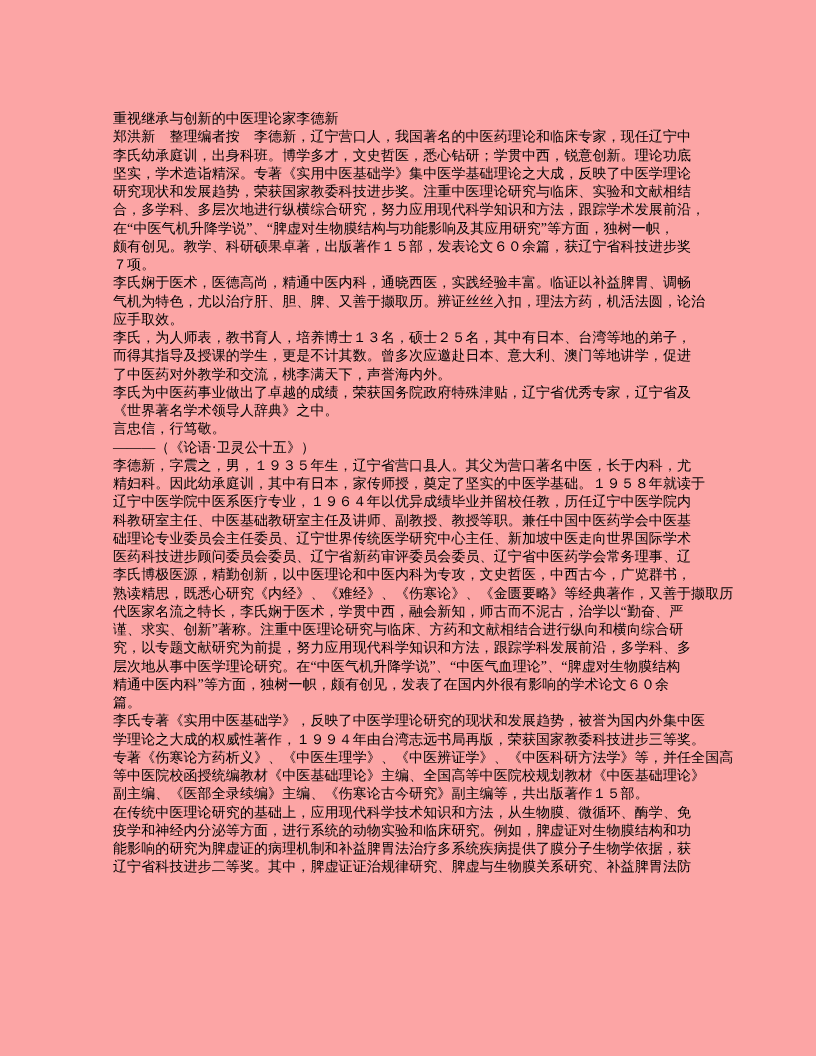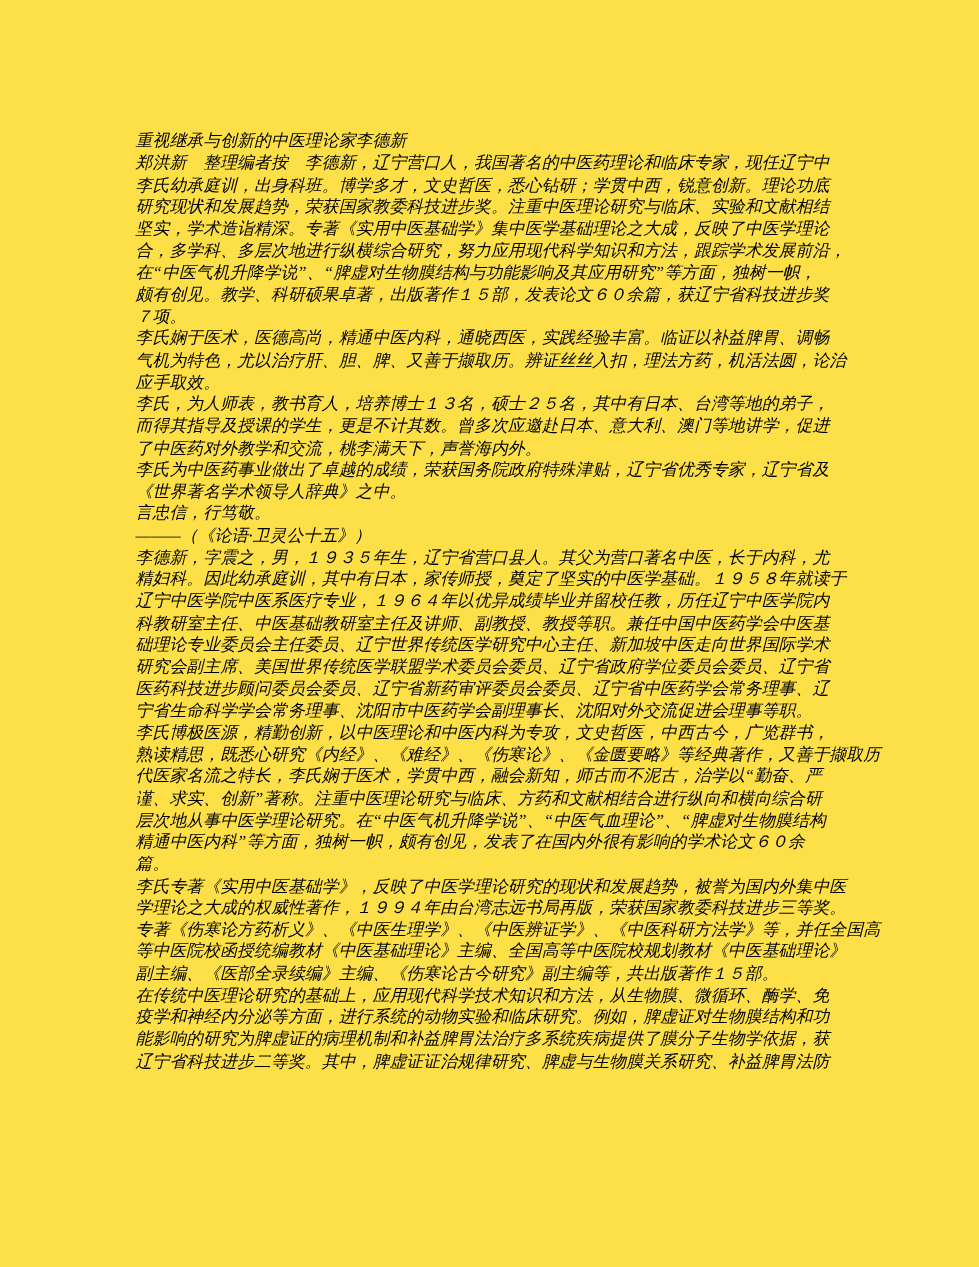--- a/index.html
+++ b/index.html
@@ -4,24 +4,23 @@
 <style>
   html, body {
     margin: 0;
     padding: 0;
     background: #ffffff;
   }
   .page {
     position: relative;
     width: 816px;
     height: 1056px;
-    background: #fde047;
+    background: #fca5a5;
     overflow: hidden;
     font-family: "Liberation Serif", "DejaVu Serif", serif;
-    font-style: italic;
   }
   .content {
     position: absolute;
     left: 113px;
     top: 110px;
     width: 592px;
   }
   .line {
     font-size: 14px;
     line-height: 18.25px;
@@ -33,48 +32,47 @@
   }
 </style>
 </head>
 <body>
 
 <div class="page">
   <div class="content" style="color: rgb(0, 0, 0);">
       <div class="line">重视继承与创新的中医理论家李德新</div>
       <div class="line">郑洪新　整理编者按　李德新，辽宁营口人，我国著名的中医药理论和临床专家，现任辽宁中</div>
       <div class="line">李氏幼承庭训，出身科班。博学多才，文史哲医，悉心钻研；学贯中西，锐意创新。理论功底</div>
+      <div class="line">坚实，学术造诣精深。专著《实用中医基础学》集中医学基础理论之大成，反映了中医学理论</div>
       <div class="line">研究现状和发展趋势，荣获国家教委科技进步奖。注重中医理论研究与临床、实验和文献相结</div>
-      <div class="line">坚实，学术造诣精深。专著《实用中医基础学》集中医学基础理论之大成，反映了中医学理论</div>
       <div class="line">合，多学科、多层次地进行纵横综合研究，努力应用现代科学知识和方法，跟踪学术发展前沿，</div>
       <div class="line">在“中医气机升降学说”、“脾虚对生物膜结构与功能影响及其应用研究”等方面，独树一帜，</div>
       <div class="line">颇有创见。教学、科研硕果卓著，出版著作１５部，发表论文６０余篇，获辽宁省科技进步奖</div>
       <div class="line">７项。</div>
       <div class="line">李氏娴于医术，医德高尚，精通中医内科，通晓西医，实践经验丰富。临证以补益脾胃、调畅</div>
       <div class="line">气机为特色，尤以治疗肝、胆、脾、又善于撷取历。辨证丝丝入扣，理法方药，机活法圆，论治</div>
       <div class="line">应手取效。</div>
       <div class="line">李氏，为人师表，教书育人，培养博士１３名，硕士２５名，其中有日本、台湾等地的弟子，</div>
       <div class="line">而得其指导及授课的学生，更是不计其数。曾多次应邀赴日本、意大利、澳门等地讲学，促进</div>
       <div class="line">了中医药对外教学和交流，桃李满天下，声誉海内外。</div>
       <div class="line">李氏为中医药事业做出了卓越的成绩，荣获国务院政府特殊津贴，辽宁省优秀专家，辽宁省及</div>
       <div class="line">《世界著名学术领导人辞典》之中。</div>
       <div class="line">言忠信，行笃敬。</div>
       <div class="line">———（《论语·卫灵公十五》）</div>
       <div class="line">李德新，字震之，男，１９３５年生，辽宁省营口县人。其父为营口著名中医，长于内科，尤</div>
       <div class="line">精妇科。因此幼承庭训，其中有日本，家传师授，奠定了坚实的中医学基础。１９５８年就读于</div>
       <div class="line">辽宁中医学院中医系医疗专业，１９６４年以优异成绩毕业并留校任教，历任辽宁中医学院内</div>
       <div class="line">科教研室主任、中医基础教研室主任及讲师、副教授、教授等职。兼任中国中医药学会中医基</div>
       <div class="line">础理论专业委员会主任委员、辽宁世界传统医学研究中心主任、新加坡中医走向世界国际学术</div>
-      <div class="line">研究会副主席、美国世界传统医学联盟学术委员会委员、辽宁省政府学位委员会委员、辽宁省</div>
       <div class="line">医药科技进步顾问委员会委员、辽宁省新药审评委员会委员、辽宁省中医药学会常务理事、辽</div>
-      <div class="line">宁省生命科学学会常务理事、沈阳市中医药学会副理事长、沈阳对外交流促进会理事等职。</div>
       <div class="line">李氏博极医源，精勤创新，以中医理论和中医内科为专攻，文史哲医，中西古今，广览群书，</div>
       <div class="line">熟读精思，既悉心研究《内经》、《难经》、《伤寒论》、《金匮要略》等经典著作，又善于撷取历</div>
       <div class="line">代医家名流之特长，李氏娴于医术，学贯中西，融会新知，师古而不泥古，治学以“勤奋、严</div>
       <div class="line">谨、求实、创新”著称。注重中医理论研究与临床、方药和文献相结合进行纵向和横向综合研</div>
+      <div class="line">究，以专题文献研究为前提，努力应用现代科学知识和方法，跟踪学科发展前沿，多学科、多</div>
       <div class="line">层次地从事中医学理论研究。在“中医气机升降学说”、“中医气血理论”、“脾虚对生物膜结构</div>
       <div class="line">精通中医内科”等方面，独树一帜，颇有创见，发表了在国内外很有影响的学术论文６０余</div>
       <div class="line">篇。</div>
       <div class="line">李氏专著《实用中医基础学》，反映了中医学理论研究的现状和发展趋势，被誉为国内外集中医</div>
       <div class="line">学理论之大成的权威性著作，１９９４年由台湾志远书局再版，荣获国家教委科技进步三等奖。</div>
       <div class="line">专著《伤寒论方药析义》、《中医生理学》、《中医辨证学》、《中医科研方法学》等，并任全国高</div>
       <div class="line">等中医院校函授统编教材《中医基础理论》主编、全国高等中医院校规划教材《中医基础理论》</div>
       <div class="line">副主编、《医部全录续编》主编、《伤寒论古今研究》副主编等，共出版著作１５部。</div>
       <div class="line">在传统中医理论研究的基础上，应用现代科学技术知识和方法，从生物膜、微循环、酶学、免</div>
       <div class="line">疫学和神经内分泌等方面，进行系统的动物实验和临床研究。例如，脾虚证对生物膜结构和功</div>

